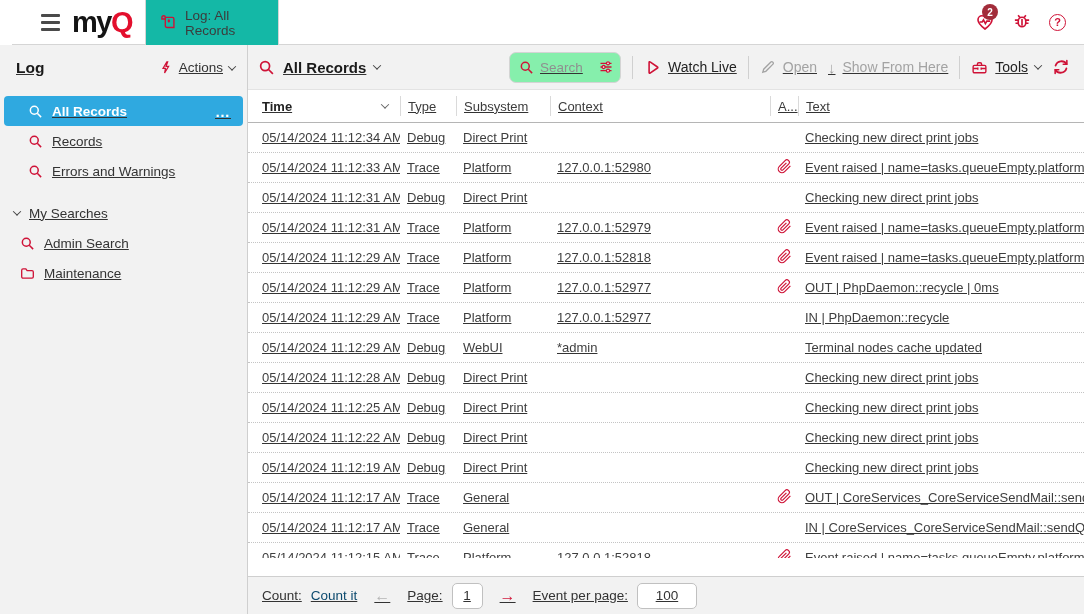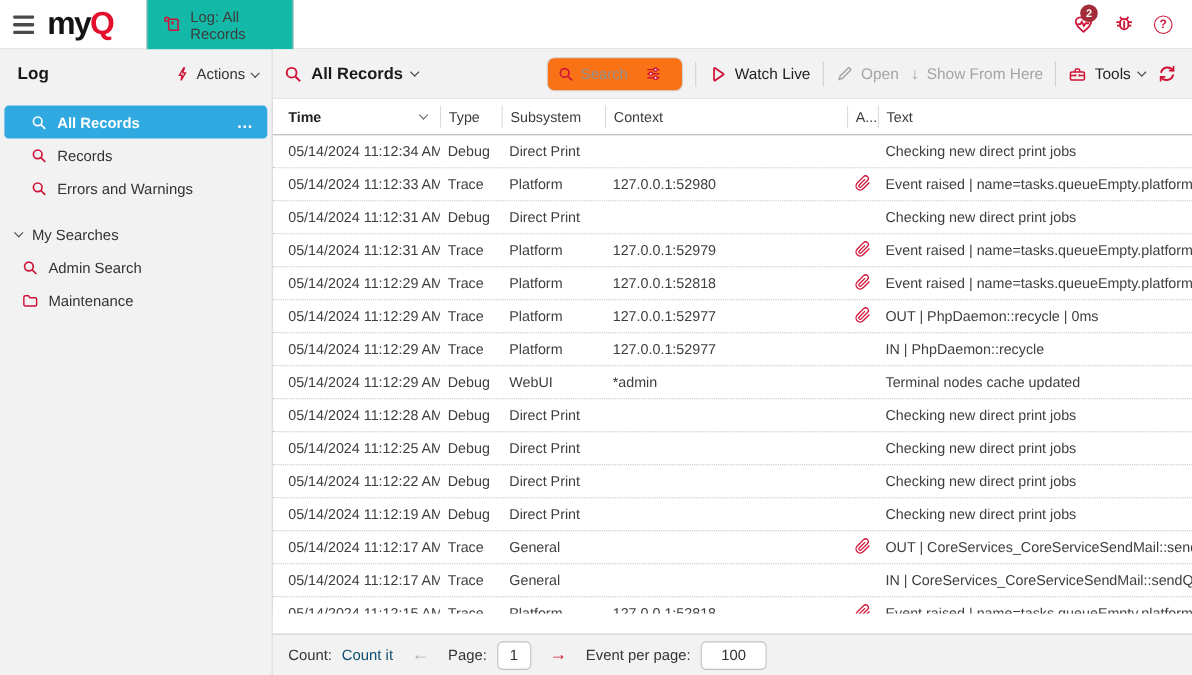--- a/index.html
+++ b/index.html
@@ -2,41 +2,41 @@
 <html><head>
 <meta charset="utf-8">
 <style>
   * { box-sizing: border-box; margin: 0; padding: 0; }
   html,body { width:1084px; height:614px; overflow:hidden; }
   body { font-family:"Liberation Sans", sans-serif; background:#fff; color:#333; }
   .app { width:1084px; height:614px; display:flex; flex-direction:column; background:#fff; }
 
   
   .topbar { height:45px; display:flex; align-items:stretch; background:#fff; flex:0 0 45px; }
-  .brand { width:133px; display:flex; align-items:center; gap:12px; padding-left:12px;
-           border-bottom:1px solid #d5d5d5; }
+  .brand { width:133px; display:flex; align-items:center; gap:12px; padding-left:29px;
+           border-bottom:1px solid #d5d5d5;margin-left:12px; }
   .burger { display:inline-flex; flex-direction:column; gap:4px; cursor:pointer; }
   .burger span { width:19px; height:3px; background:#4a4a4a; border-radius:1px; }
   .logo { font-size:29px; font-weight:800; letter-spacing:-1.5px; line-height:1; }
   .logo .lm { color:#141414; }
   .logo .lq { color:#e30f2d; }
   .tab { width:134px; background:#14b8a6; border-left:1px solid #d5d5d5; border-right:1px solid #d5d5d5;
          display:flex; align-items:center; gap:8px; padding-left:14px; font-size:13.5px; color:#3c3c3c; }
   .topbar-rest { flex:1; border-bottom:1px solid #d5d5d5; display:flex; align-items:center;
                  justify-content:flex-end; gap:17px; padding-right:18px; }
   .ticon { color:#cf1237; display:inline-flex; cursor:pointer; }
   .health-wrap { position:relative; }
   .badge { position:absolute; top:-8px; left:7px; min-width:16px; height:16px; background:#a22c3a;
            color:#fff; border-radius:50%; font-size:10px; font-weight:bold; display:flex;
            align-items:center; justify-content:center; padding:0 3px; }
   .help-circle { width:17px; height:17px; border:1.6px solid #cf1237; border-radius:50%; color:#cf1237;
                  font-size:11px; font-weight:bold; display:flex; align-items:center; justify-content:center; cursor:pointer; }
 
   
-  .bodyrow { flex:1; display:flex; min-height:0; }
+  .bodyrow { flex:1; display:flex; min-height:0;text-decoration:underline; }
 
   
   .sidebar { width:248px; flex:0 0 248px; background:#f2f2f2; border-right:1px solid #cfcfcf;
              display:flex; flex-direction:column; }
   .sidebar-header { height:45px; flex:0 0 45px; display:flex; align-items:center;
                     justify-content:space-between; padding:0 12px 0 16px; }
   .panel-title { font-size:15.5px; font-weight:bold; color:#1a1a1a; }
   .actions-btn { display:flex; align-items:center; gap:6px; font-size:13.5px; color:#333; cursor:pointer; }
   .sidebar-list { padding-top:6px; }
   .side-item { height:30px; margin:0 4px; display:flex; align-items:center; gap:9px;
@@ -54,21 +54,21 @@
           border-bottom:1.5px solid currentColor; transform:rotate(45deg) translate(-1px,-1px); }
   .chev-dark { color:#444; }
 
   
   .main { flex:1; min-width:0; display:flex; flex-direction:column; background:#fff; }
   .toolbar { height:45px; flex:0 0 45px; background:#f2f2f2; border-bottom:1px solid #e3e3e3;
              display:flex; align-items:center; padding:0 14px 0 10px; gap:10px; }
   .view-switch { display:flex; align-items:center; gap:8px; font-size:15px; font-weight:bold;
                  color:#1a1a1a; cursor:pointer; }
   .toolbar-right { margin-left:auto; display:flex; align-items:center; gap:11px; }
-  .search-box { width:124px; height:31px; background:#f97316; border:1px solid #d4d4d4; border-radius:7px;
+  .search-box { width:112px; height:31px; background:#86efac; border:1px solid #d4d4d4; border-radius:7px;
                 display:flex; align-items:center; gap:6px; padding:0 7px 0 9px; }
   .search-box input { border:none; outline:none; width:52px; font-size:13.5px; color:#444;
                       font-family:"Liberation Sans",sans-serif; background:transparent; }
   .search-box input::placeholder { color:#8f8f8f; }
   .vdiv { width:1px; height:23px; background:#d0d0d0; }
   .tool-btn { display:flex; align-items:center; gap:7px; font-size:14px; color:#222; cursor:pointer; white-space:nowrap; }
   .tool-btn.disabled { color:#a3a3a3; cursor:default; }
   .tool-btn .ticon2 { color:#cf1237; display:inline-flex; }
   .tool-btn.disabled .ticon2 { color:#a3a3a3; }
   .arrow-glyph { font-size:15px; }

